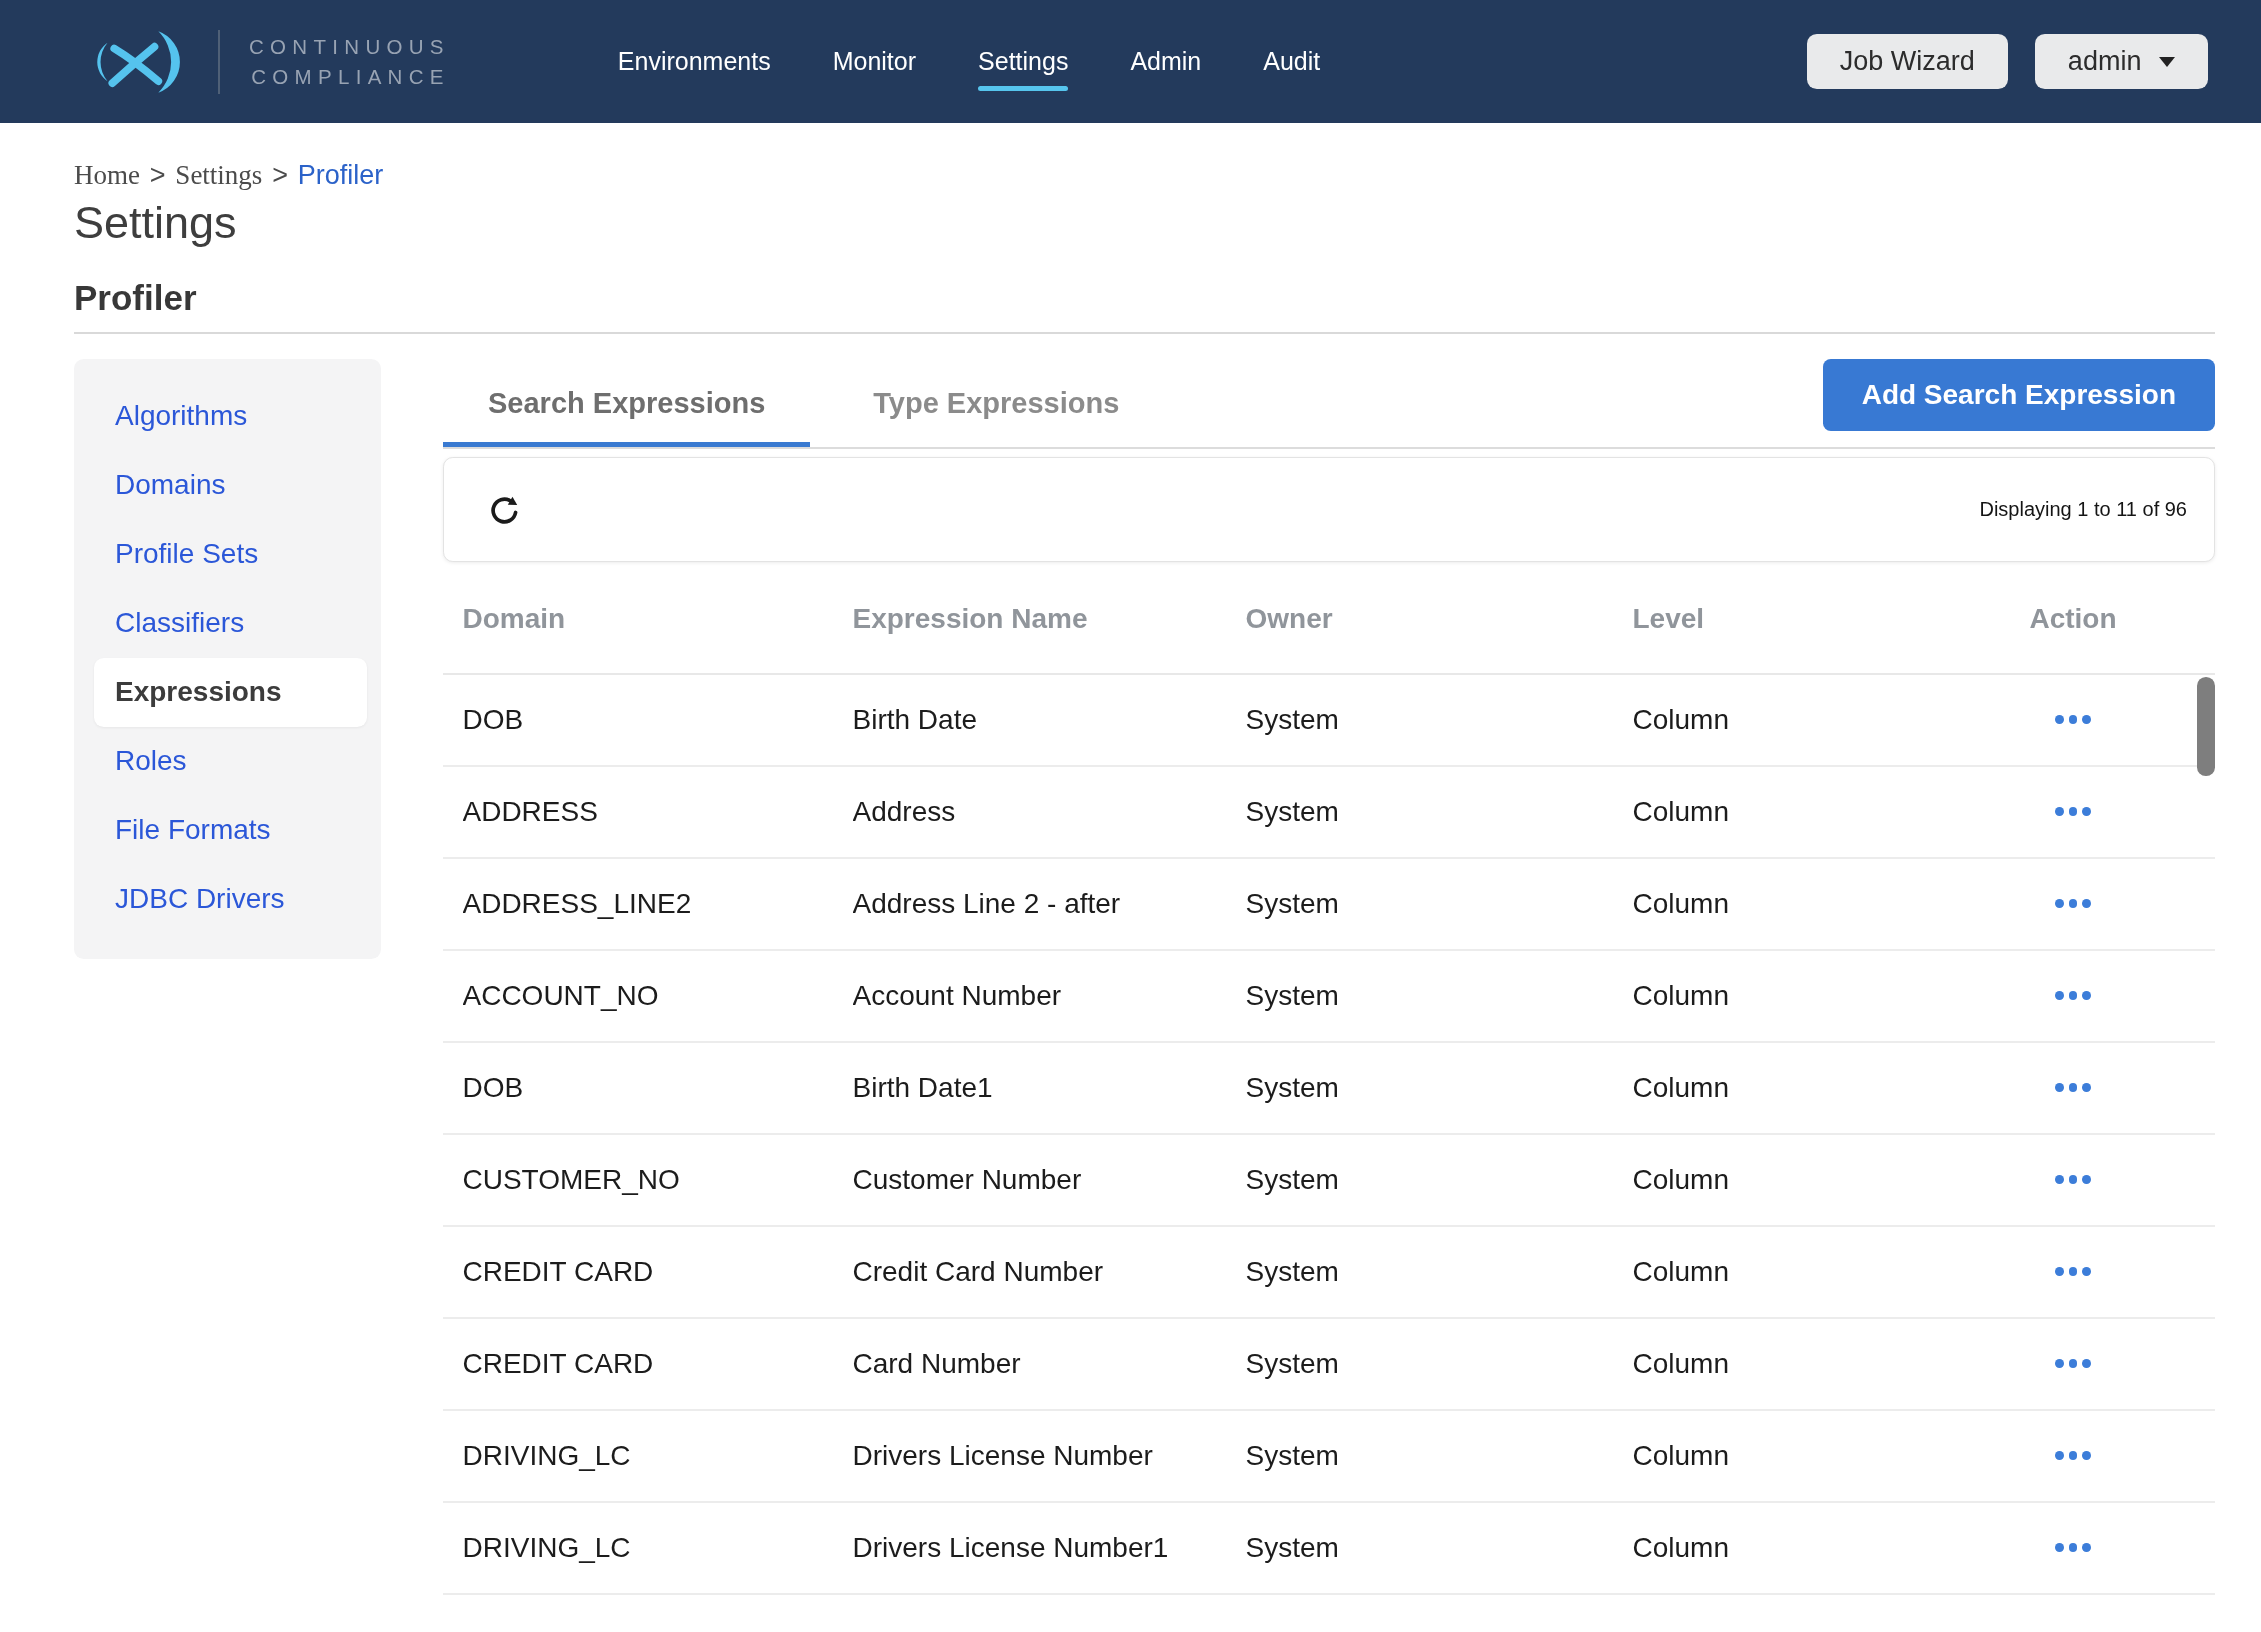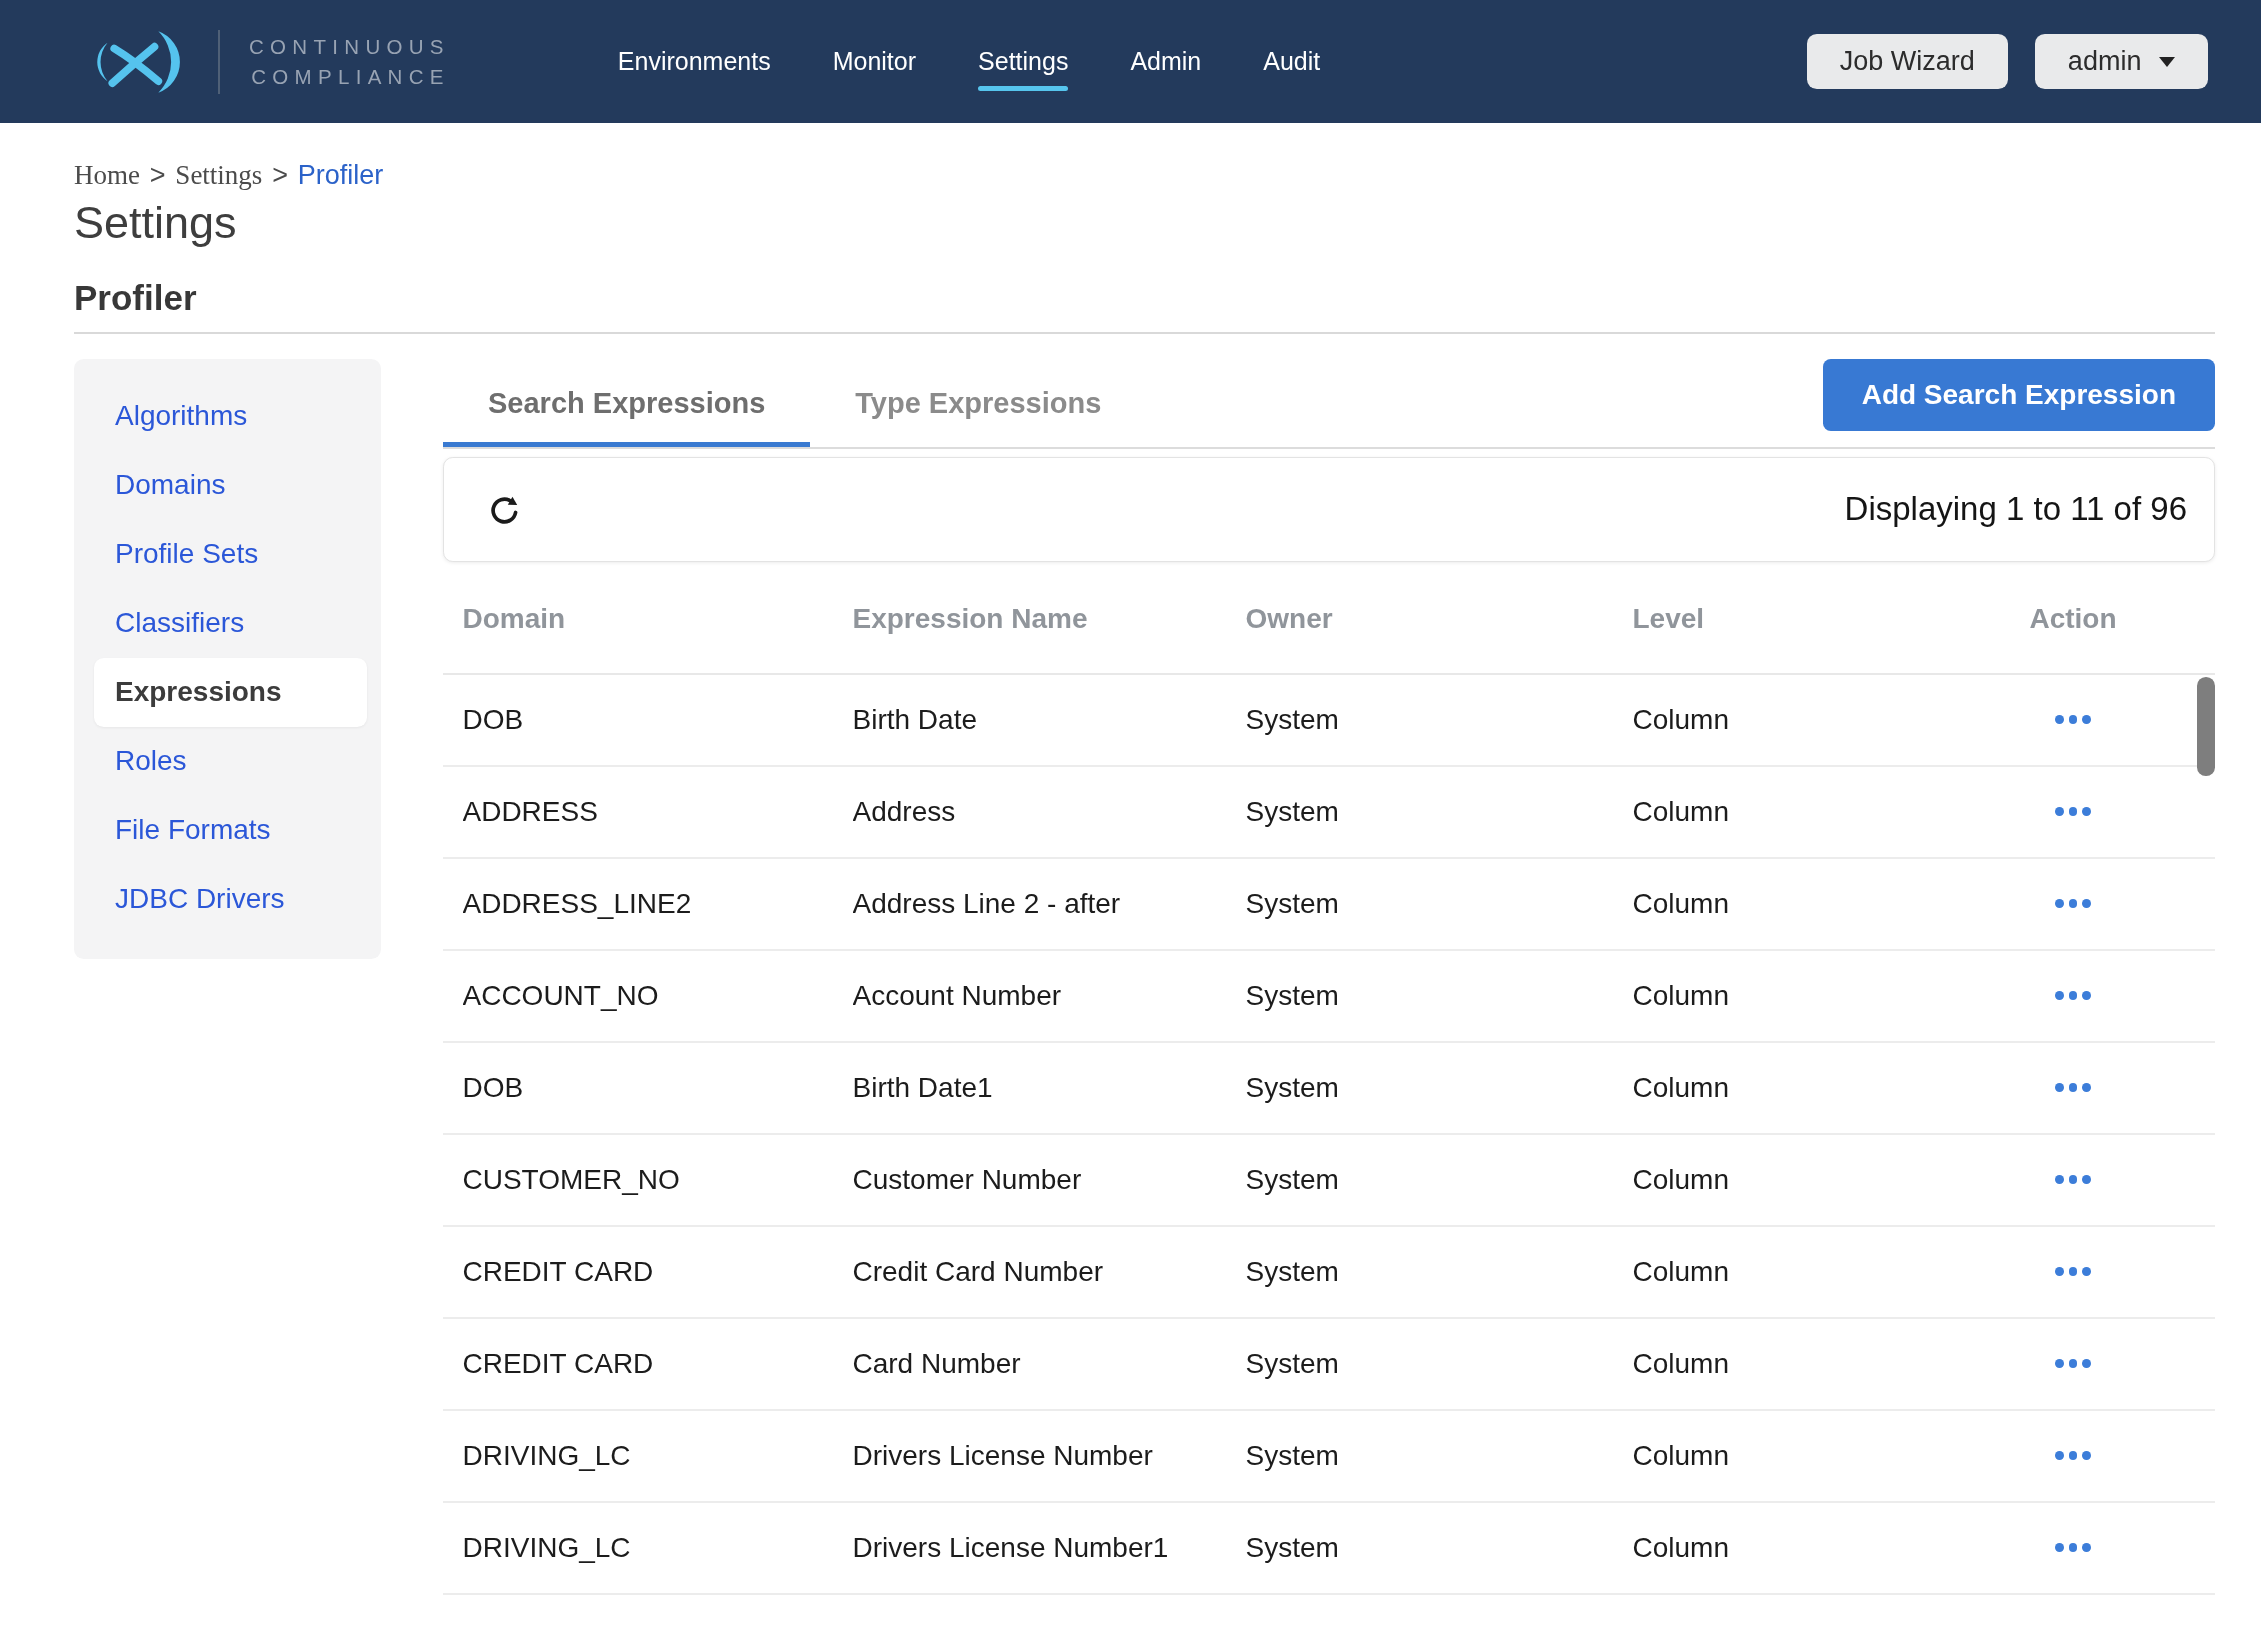--- a/index.html
+++ b/index.html
@@ -41,33 +41,33 @@
   
   .sidebar { width:307px; background:#f4f4f5; border-radius:9.8px; padding:23.4px 0 25px; }
   .side-item { font-size:28px; color:#2b57d8; padding:18.5px 0 18.5px 41px; cursor:pointer;
     white-space:nowrap; }
   .side-item.active { background:#fff; border-radius:9.8px; margin:0 13.7px 0 19.5px;
     padding:18.5px 0 18.5px 21.5px; color:#3c3c3c; font-weight:700;
     box-shadow:0 1px 2.9px rgba(0,0,0,0.06); }
 
   
   .main { flex:1; min-width:0; }
-  .tabs-row { display:flex; align-items:flex-start; border-bottom:2px solid #dcdcdc; }
+  .tabs-row { display:flex; align-items:flex-start; border-bottom:2px solid #dcdcdc;gap:18px; }
   .tab { font-size:29px; font-weight:700; color:#8b8b8b; padding:27px 45px 21.5px;
     border-bottom:5.9px solid transparent; cursor:pointer; white-space:nowrap; line-height:35px; }
   .tab.active { color:#6e6e6e; border-bottom-color:#3a7ad1; }
   .add-btn { margin-left:auto; align-self:flex-start; height:72px; background:#3879d3;
     color:#fff; border:none; border-radius:7.8px; font-size:28px; font-weight:700;
     padding:0 39px; cursor:pointer; font-family:inherit; }
 
   .toolbar-card { margin-top:7.8px; height:105px; background:#fff; border:1px solid #e3e3e3;
     border-radius:9.8px; box-shadow:0 1px 3.9px rgba(0,0,0,0.08); display:flex;
     align-items:center; padding:0 27px 0 43px; }
   .refresh-btn { background:none; border:none; padding:0; cursor:pointer; line-height:0; }
-  .displaying { margin-left:auto; font-size:33px; color:#151515; }
+  .displaying { margin-left:auto; font-size:20px; color:#151515; }
 
   
   .grid-row { display:grid; grid-template-columns:390px 393px 387px 387px 107px;
     padding-left:19.5px; }
   .thead { padding-top:41px; padding-bottom:38px; border-bottom:2px solid #e8e8e8; }
   .th { font-size:28px; font-weight:700; color:#90959b; }
   .th.th-action { text-align:center; }
   .tbody { position:relative; }
   .trow { height:92px; align-items:center; border-bottom:2px solid #ececec; }
   .td { font-size:28px; color:#1c1c1c; white-space:nowrap; overflow:hidden; }

